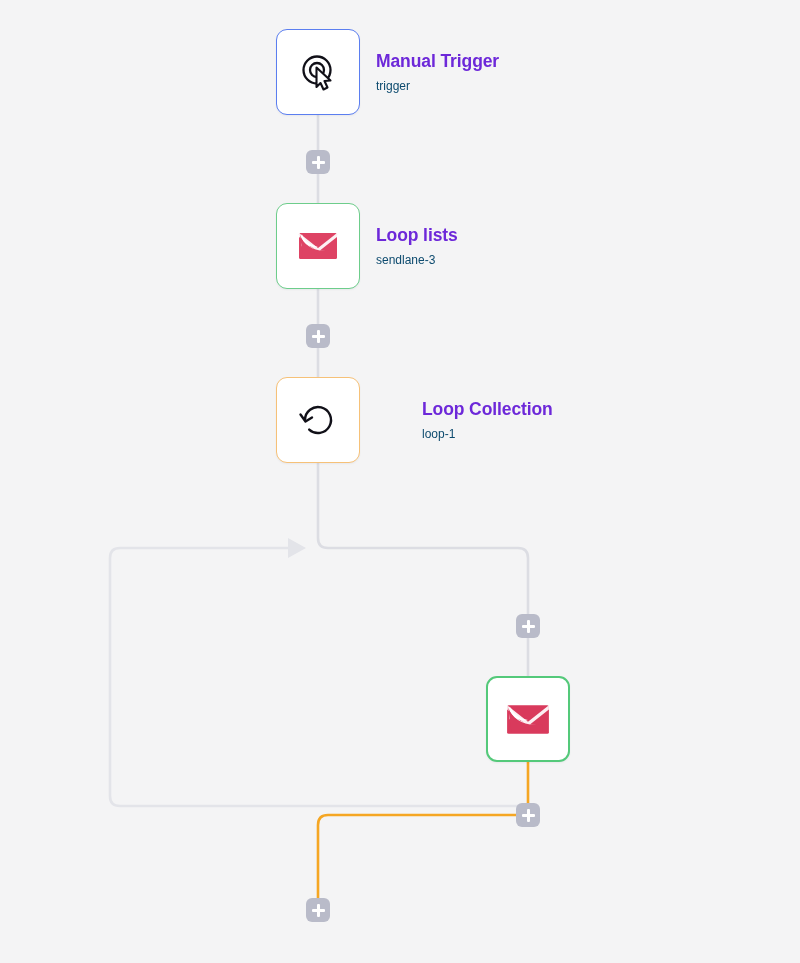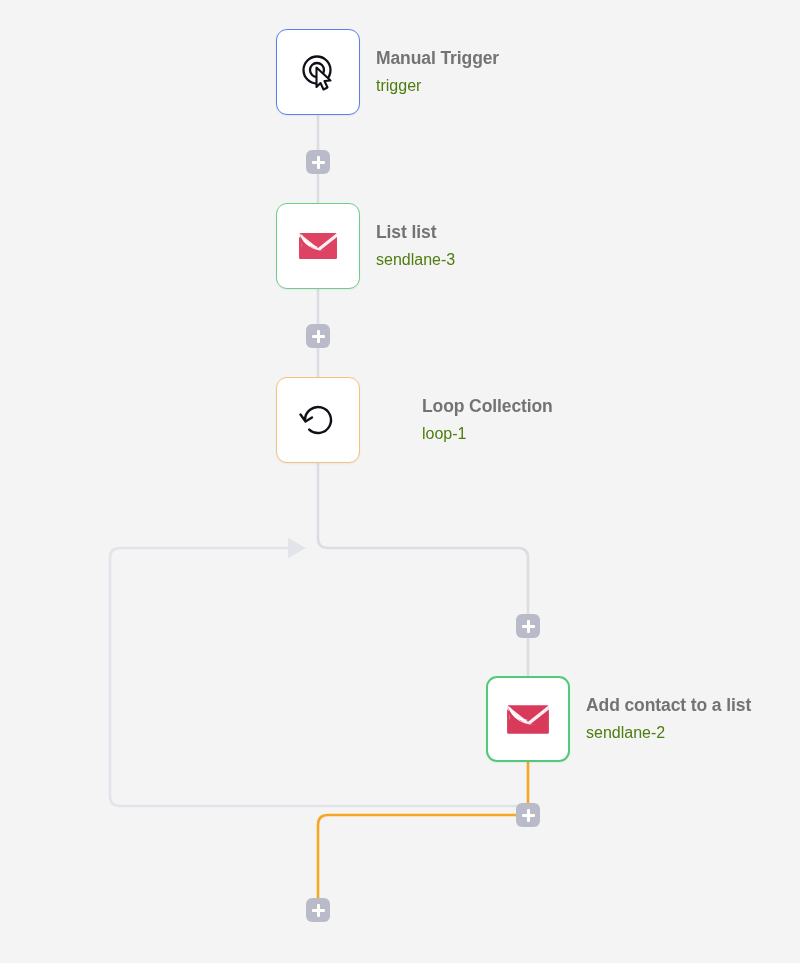--- a/index.html
+++ b/index.html
@@ -55,27 +55,27 @@
   .node-text {
     margin-left: 16px;
     display: flex;
     flex-direction: column;
     justify-content: center;
     white-space: nowrap;
   }
   .node-title {
     font-size: 17.5px;
     font-weight: bold;
-    color: #737373;
+    color: #6d28d9;
     letter-spacing: -0.1px;
     line-height: 1.2;
   }
   .node-subtitle {
-    font-size: 16px;
-    color: #4d7c0f;
+    font-size: 12px;
+    color: #0c4a6e;
     margin-top: 7px;
     line-height: 1.2;
   }
 
   
   .plus-btn {
     position: absolute;
     width: 24px;
     height: 24px;
     border-radius: 6px;
@@ -139,21 +139,21 @@
         <svg class="icon-svg" width="40" height="30" viewBox="0 0 40 30">
           <rect x="1" y="2" width="38" height="26" rx="1.5" fill="#de4364"></rect>
           <path d="M1,2 L20,17 L39,2 L39,6 L20,21 L1,6 Z" fill="#ffffff" opacity="0.92"></path>
           <path d="M3,3 C7,14 17,21 30,20 C22,26 8,24 3,14 Z" fill="#ffffff" opacity="0.95"></path>
           <path d="M2,4 C6,15 18,22 33,19 L33,27 L5,27 Z" fill="#de4364"></path>
           <path d="M4,3.5 C6.5,10 12,14.5 20,15.5 C13,17.5 6,13 4,7 Z" fill="#ffffff"></path>
         </svg>
       </span>
     </div>
     <div class="node-text">
-      <div class="node-title">List list</div>
+      <div class="node-title">Loop lists</div>
       <div class="node-subtitle">sendlane-3</div>
     </div>
   </div>
 
   <div class="node" style="left:276px; top:377px;gap:46px;">
     <div class="node-box border-orange">
       <span>
         <svg class="icon-svg" width="44" height="44" viewBox="0 0 44 44">
           <path d="M9,22 A13,13 0 1,1 13.2,31.6" fill="none" stroke="#111018" stroke-width="2.4" stroke-linecap="round"></path>
           <path d="M4.5,16.5 L9.5,23.5 L16,19.5" fill="none" stroke="#111018" stroke-width="2.4" stroke-linecap="round" stroke-linejoin="round"></path>
@@ -171,24 +171,20 @@
       <span>
         <svg class="icon-svg" width="44" height="33" viewBox="0 0 40 30">
           <rect x="1" y="2" width="38" height="26" rx="1.5" fill="#d93a5c"></rect>
           <path d="M1,2 L20,17 L39,2 L39,6 L20,21 L1,6 Z" fill="#ffffff" opacity="0.92"></path>
           <path d="M3,3 C7,14 17,21 30,20 C22,26 8,24 3,14 Z" fill="#ffffff" opacity="0.95"></path>
           <path d="M2,4 C6,15 18,22 33,19 L33,27 L5,27 Z" fill="#d93a5c"></path>
           <path d="M4,3.5 C6.5,10 12,14.5 20,15.5 C13,17.5 6,13 4,7 Z" fill="#ffffff"></path>
         </svg>
       </span>
     </div>
-    <div class="node-text">
-      <div class="node-title">Add contact to a list</div>
-      <div class="node-subtitle">sendlane-2</div>
-    </div>
   </div>
 
   <div class="plus-btn" style="left:306px; top:150px;"></div>
   <div class="plus-btn" style="left:306px; top:324px;"></div>
   <div class="plus-btn" style="left:516px; top:614px;"></div>
   <div class="plus-btn" style="left:516px; top:803px;"></div>
   <div class="plus-btn" style="left:306px; top:898px;"></div>
 
 </div>
 

